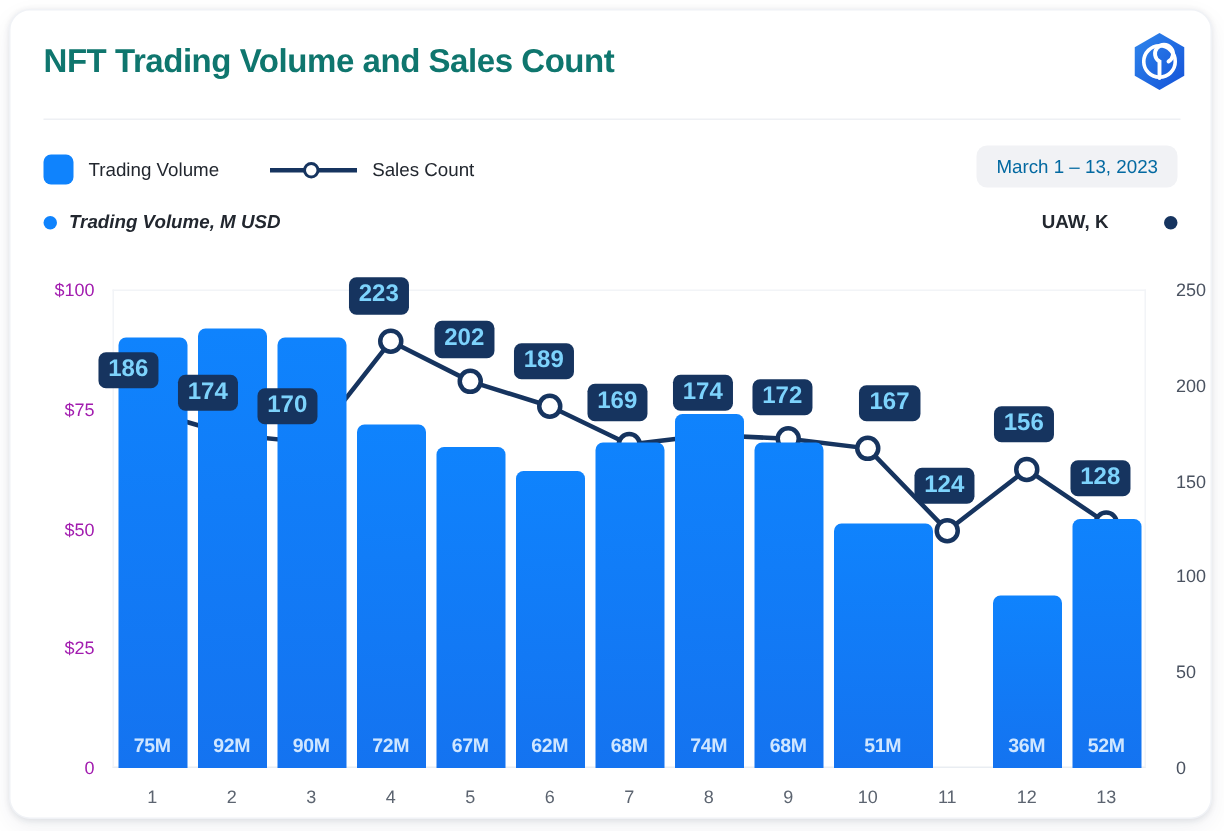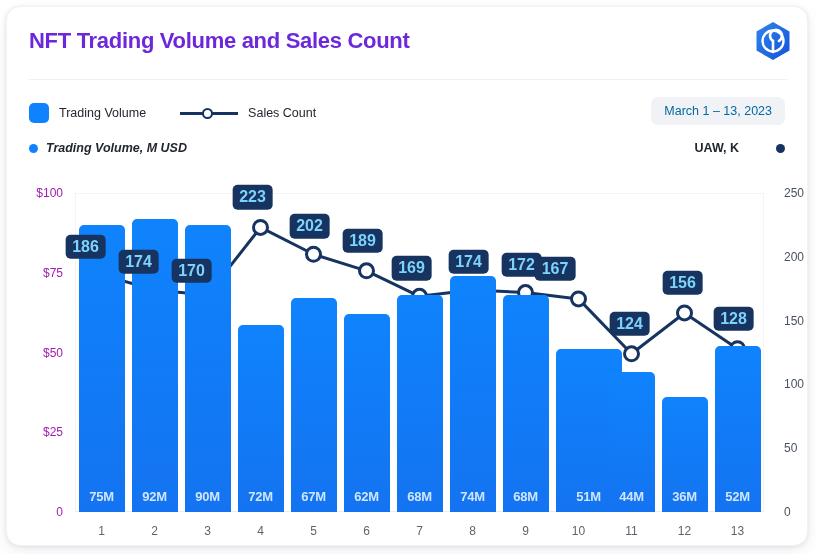--- a/index.html
+++ b/index.html
@@ -9,21 +9,21 @@
     position:absolute; left:6px; top:6px; width:802px; height:540px;
     background:#ffffff; border-radius:14px;
     box-shadow:0 1px 4px rgba(20,30,60,.10), 0 6px 18px rgba(20,30,60,.06);
     border:1px solid #f0f2f6;
     box-sizing:border-box;
   }
 
   
   .title{
     position:absolute; left:22px; top:21px;
-    font-size:22px; font-weight:bold; color:#6d28d9; letter-spacing:-0.3px;
+    font-size:22px; font-weight:bold; color:#0f766e; letter-spacing:-0.3px;
     white-space:nowrap;
   }
   .logo{ position:absolute; left:742px; top:12px; width:48px; height:48px; }
 
   .hr{ position:absolute; left:22px; top:72px; width:758px; height:1px; background:#eef0f4; }
 
   
   .legend{ position:absolute; left:22px; top:96px; height:20px; display:flex; align-items:center; }
   .lg-sw{ width:20px; height:20px; border-radius:5px; background:#0f83fd; }
   .lg-txt{ font-size:12.5px; color:#22272f; margin-left:10px; white-space:nowrap; }
@@ -151,21 +151,21 @@
       </div>
       <div class="xtick" style="left: 26.5px;">1</div>
       <div class="bar" style="left: 56.5px; width: 46px; height: 293.48px;">
         <div class="bar-val">92M</div>
       </div>
       <div class="xtick" style="left: 79.5px;">2</div>
       <div class="bar" style="left: 109.5px; width: 46px; height: 287.1px;">
         <div class="bar-val">90M</div>
       </div>
       <div class="xtick" style="left: 132.5px;">3</div>
-      <div class="bar" style="left: 162.5px; width: 46px; height: 187px;">
+      <div class="bar" style="left: 162.5px; width: 46px; height: 229px;">
         <div class="bar-val">72M</div>
       </div>
       <div class="xtick" style="left: 185.5px;">4</div>
       <div class="bar" style="left: 215.5px; width: 46px; height: 213.73px;">
         <div class="bar-val">67M</div>
       </div>
       <div class="xtick" style="left: 238.5px;">5</div>
       <div class="bar" style="left: 268.5px; width: 46px; height: 197.78px;">
         <div class="bar-val">62M</div>
       </div>
@@ -179,40 +179,37 @@
       </div>
       <div class="xtick" style="left: 397.5px;">8</div>
       <div class="bar" style="left: 427.5px; width: 46px; height: 216.92px;">
         <div class="bar-val">68M</div>
       </div>
       <div class="xtick" style="left: 450.5px;">9</div>
       <div class="bar" style="left: 480.5px; width: 66px; height: 162.69px;">
         <div class="bar-val">51M</div>
       </div>
       <div class="xtick" style="left: 503.5px;">10</div>
-      <div class="bar" style="left: 533.5px; width: 46px; height: 140.36px;">
-        <div class="bar-val">44M</div>
-      </div>
       <div class="xtick" style="left: 556.5px;">11</div>
       <div class="bar" style="left: 586.5px; width: 46px; height: 114.84px;">
         <div class="bar-val">36M</div>
       </div>
       <div class="xtick" style="left: 609.5px;">12</div>
       <div class="bar" style="left: 639.5px; width: 46px; height: 165.88px;">
         <div class="bar-val">52M</div>
       </div>
       <div class="xtick" style="left: 662.5px;">13</div>
       <div class="pt-lbl" style="left: 10.5px; top: 53.664px;">186</div>
       <div class="pt-lbl" style="left: 63.5px; top: 68.976px;">174</div>
       <div class="pt-lbl" style="left: 116.5px; top: 78.08px;">170</div>
       <div class="pt-lbl" style="left: 177.5px; top: 4.452px;">223</div>
       <div class="pt-lbl" style="left: 234.5px; top: 33.248px;">202</div>
       <div class="pt-lbl" style="left: 287.5px; top: 47.836px;">189</div>
       <div class="pt-lbl" style="left: 336.5px; top: 75.356px;">169</div>
       <div class="pt-lbl" style="left: 393.5px; top: 68.976px;">174</div>
       <div class="pt-lbl" style="left: 446.5px; top: 71.528px;">172</div>
-      <div class="pt-lbl" style="left: 480px; top: 75.908px;">167</div>
+      <div class="pt-lbl" style="left: 518px; top: 75.908px;">167</div>
       <div class="pt-lbl" style="left: 554.5px; top: 130.776px;">124</div>
       <div class="pt-lbl" style="left: 607.5px; top: 89.944px;">156</div>
       <div class="pt-lbl" style="left: 658.5px; top: 125.672px;">128</div>
     </div>
 
 </div>
 
 </body></html>

